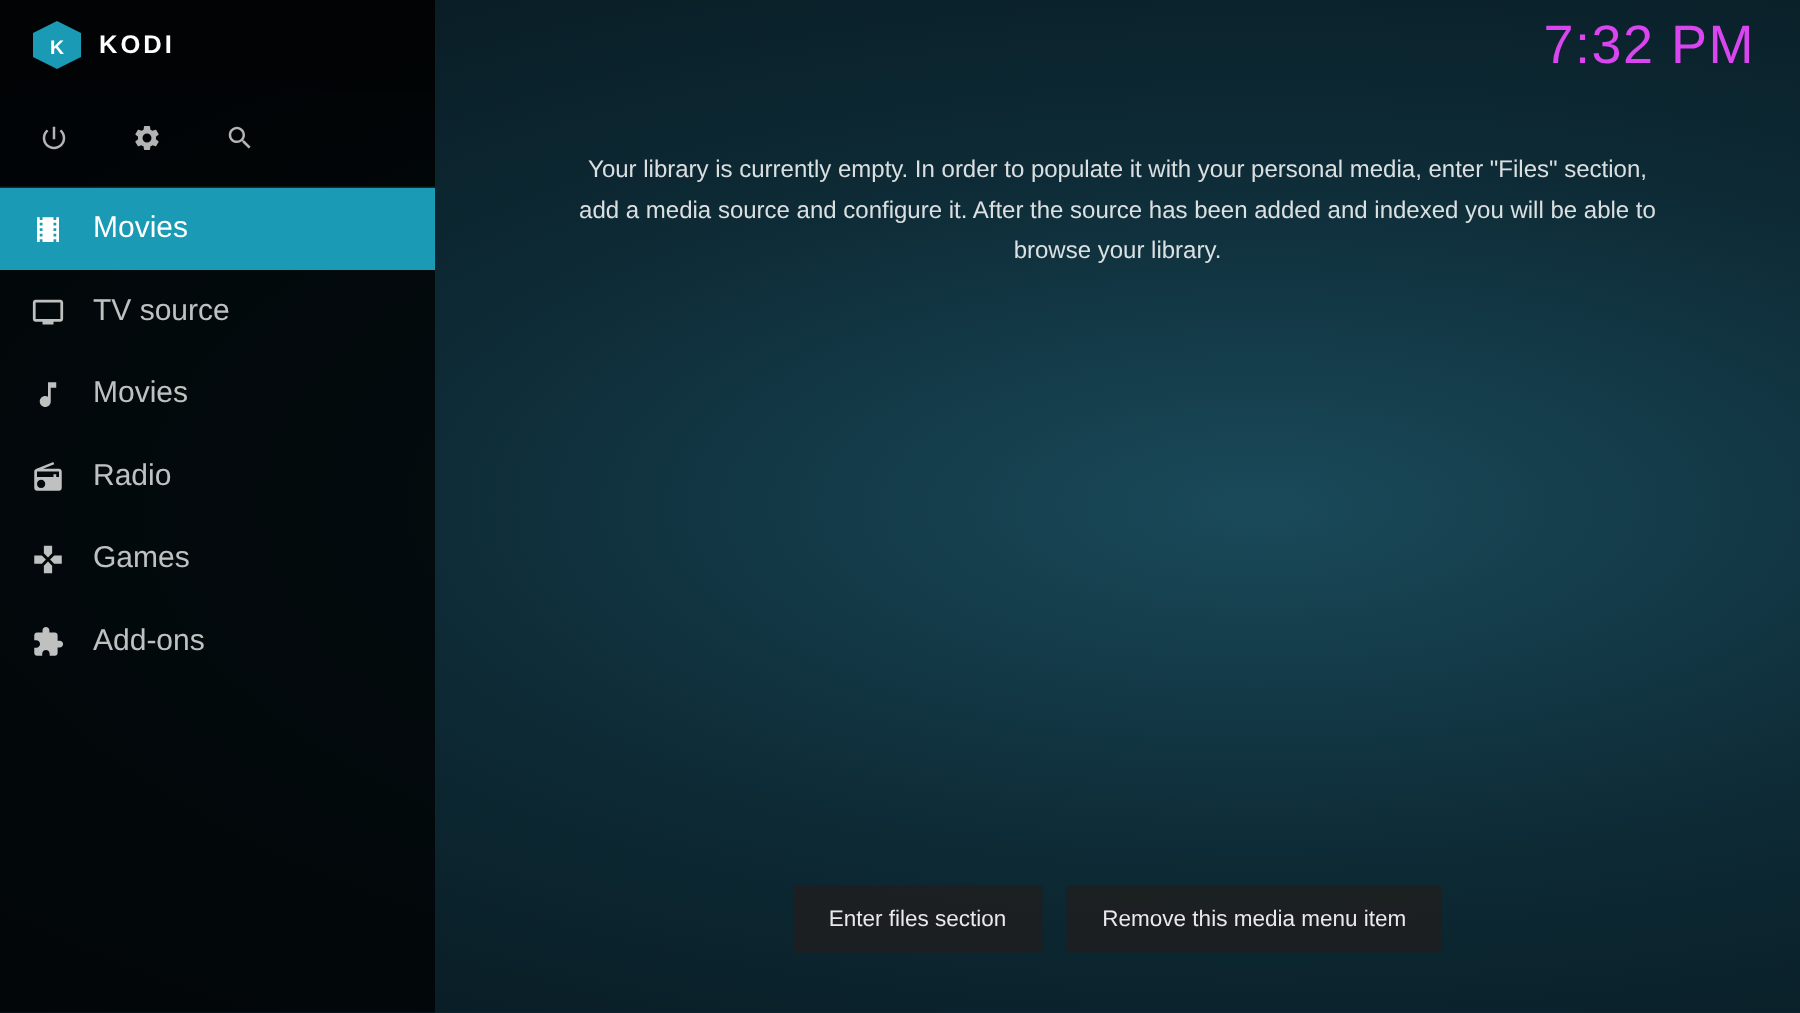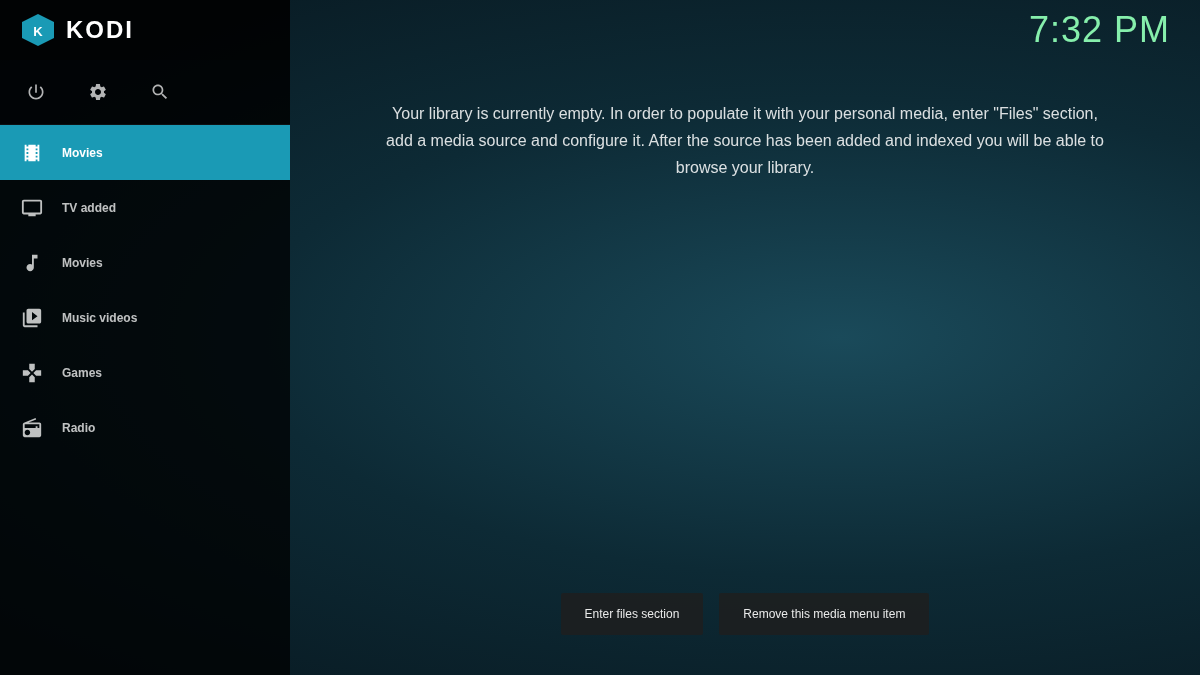--- a/index.html
+++ b/index.html
@@ -50,21 +50,21 @@
       background: rgba(0,0,0,0.5);
     }
 
     .kodi-logo {
       width: 36px;
       height: 36px;
     }
 
     .kodi-title {
       color: white;
-      font-size: 24px;
+      font-size: 17px;
       font-weight: 700;
       letter-spacing: 2px;
     }
 
     .sidebar-controls {
       height: 65px;
       display: flex;
       align-items: center;
       padding: 0 20px;
       gap: 30px;
@@ -107,22 +107,22 @@
     .nav-item-icon {
       width: 24px;
       height: 24px;
       display: flex;
       align-items: center;
       justify-content: center;
       flex-shrink: 0;
     }
 
     .nav-item-label {
-      font-size: 12px;
-      font-weight: 700;
+      font-size: 20px;
+      font-weight: 400;
     }
 
     .nav-item.dimmed .nav-item-label {
       color: rgba(255,255,255,0.45);
     }
 
     
     .main-content {
       flex: 1;
       display: flex;
@@ -132,21 +132,21 @@
 
     .top-bar {
       height: 60px;
       display: flex;
       align-items: center;
       justify-content: flex-end;
       padding: 0 30px;
     }
 
     .clock {
-      color: #86efac;
+      color: #d946ef;
       font-size: 36px;
       font-weight: 300;
       letter-spacing: 1px;
     }
 
     .content-area {
       flex: 1;
       display: flex;
       flex-direction: column;
       align-items: center;
@@ -167,21 +167,21 @@
       display: flex;
       gap: 16px;
       align-items: center;
     }
 
     .action-btn {
       background: rgba(30, 30, 30, 0.85);
       color: rgba(255,255,255,0.9);
       border: none;
       padding: 14px 24px;
-      font-size: 12px;
+      font-size: 15px;
       cursor: pointer;
       border-radius: 2px;
       transition: background 0.2s;
       margin-top: 12px;
     }
 
     
     svg {
       fill: currentColor;
     }
@@ -231,60 +231,60 @@
         </div>
         <span class="nav-item-label">Movies</span>
       </div>
 
       <div class="nav-item">
         <div class="nav-item-icon">
           <svg width="22" height="22" viewBox="0 0 24 24">
               <path d="M21 3H3c-1.1 0-2 .9-2 2v12c0 1.1.9 2 2 2h5v2h8v-2h5c1.1 0 1.99-.9 1.99-2L23 5c0-1.1-.9-2-2-2zm0 14H3V5h18v12z"></path>
             </svg>
         </div>
-        <span class="nav-item-label">TV added</span>
+        <span class="nav-item-label">TV source</span>
       </div>
 
       <div class="nav-item">
         <div class="nav-item-icon">
           <svg width="22" height="22" viewBox="0 0 24 24">
               <path d="M12 3v10.55c-.59-.34-1.27-.55-2-.55-2.21 0-4 1.79-4 4s1.79 4 4 4 4-1.79 4-4V7h4V3h-6z"></path>
             </svg>
         </div>
         <span class="nav-item-label">Movies</span>
       </div>
 
-      <div class="nav-item">
-        <div class="nav-item-icon">
-          <svg width="22" height="22" viewBox="0 0 24 24">
-              <path d="M4 6H2v14c0 1.1.9 2 2 2h14v-2H4V6zm16-4H8c-1.1 0-2 .9-2 2v12c0 1.1.9 2 2 2h12c1.1 0 2-.9 2-2V4c0-1.1-.9-2-2-2zm-8 12.5v-9l6 4.5-6 4.5z"></path>
-            </svg>
-        </div>
-        <span class="nav-item-label">Music videos</span>
-      </div>
-
+
+
+      <div class="nav-item">
+        <div class="nav-item-icon">
+          <svg width="22" height="22" viewBox="0 0 24 24">
+              <path d="M3.24 6.15C2.51 6.43 2 7.17 2 8v12c0 1.1.89 2 2 2h16c1.11 0 2-.9 2-2V8c0-1.11-.89-2-2-2H8.3l8.26-3.34L15.88 1 3.24 6.15zM7 20c-1.66 0-3-1.34-3-3s1.34-3 3-3 3 1.34 3 3-1.34 3-3 3zm13-8h-2v-2h-2v2H4V8h16v4z"></path>
+            </svg>
+        </div>
+        <span class="nav-item-label">Radio</span>
+      </div>
 
       <div class="nav-item">
         <div class="nav-item-icon">
           <svg width="22" height="22" viewBox="0 0 24 24">
               <path d="M15 7.5V2H9v5.5l3 3 3-3zM7.5 9H2v6h5.5l3-3-3-3zM9 16.5V22h6v-5.5l-3-3-3 3zM16.5 9l-3 3 3 3H22V9h-5.5z"></path>
             </svg>
         </div>
         <span class="nav-item-label">Games</span>
       </div>
 
       <div class="nav-item">
         <div class="nav-item-icon">
           <svg width="22" height="22" viewBox="0 0 24 24">
-              <path d="M3.24 6.15C2.51 6.43 2 7.17 2 8v12c0 1.1.89 2 2 2h16c1.11 0 2-.9 2-2V8c0-1.11-.89-2-2-2H8.3l8.26-3.34L15.88 1 3.24 6.15zM7 20c-1.66 0-3-1.34-3-3s1.34-3 3-3 3 1.34 3 3-1.34 3-3 3zm13-8h-2v-2h-2v2H4V8h16v4z"></path>
-            </svg>
-        </div>
-        <span class="nav-item-label">Radio</span>
-      </div>
-
+              <path d="M20.5 11H19V7c0-1.1-.9-2-2-2h-4V3.5C13 2.12 11.88 1 10.5 1S8 2.12 8 3.5V5H4c-1.1 0-1.99.9-1.99 2v3.8H3.5c1.49 0 2.7 1.21 2.7 2.7s-1.21 2.7-2.7 2.7H2V20c0 1.1.9 2 2 2h3.8v-1.5c0-1.49 1.21-2.7 2.7-2.7 1.49 0 2.7 1.21 2.7 2.7V22H17c1.1 0 2-.9 2-2v-4h1.5c1.38 0 2.5-1.12 2.5-2.5S21.88 11 20.5 11z"></path>
+            </svg>
+        </div>
+        <span class="nav-item-label">Add-ons</span>
+      </div>
 
 
     </div>
   </div>
 
   <div class="main-content">
     <div class="top-bar">
       <span class="clock">7:32 PM</span>
     </div>
 

